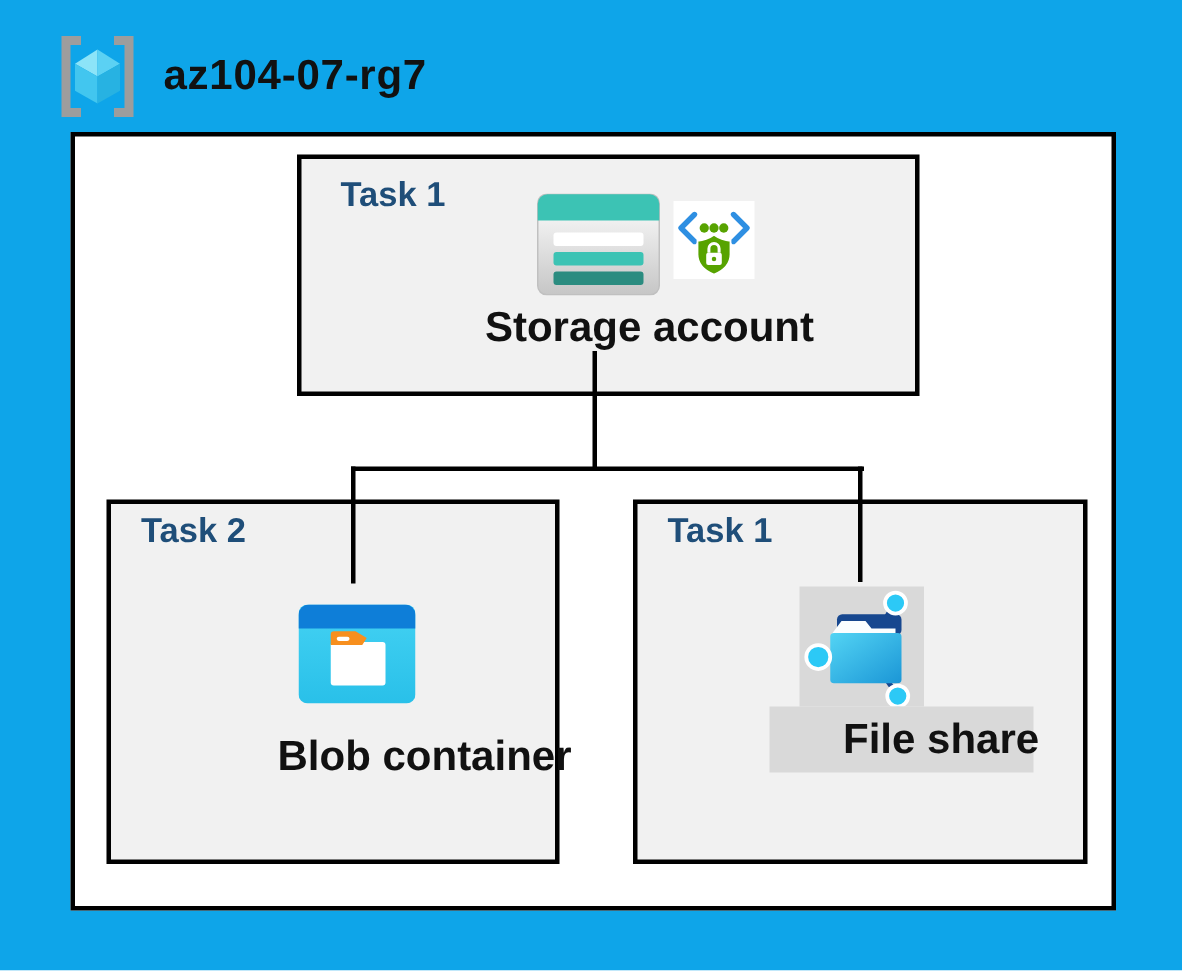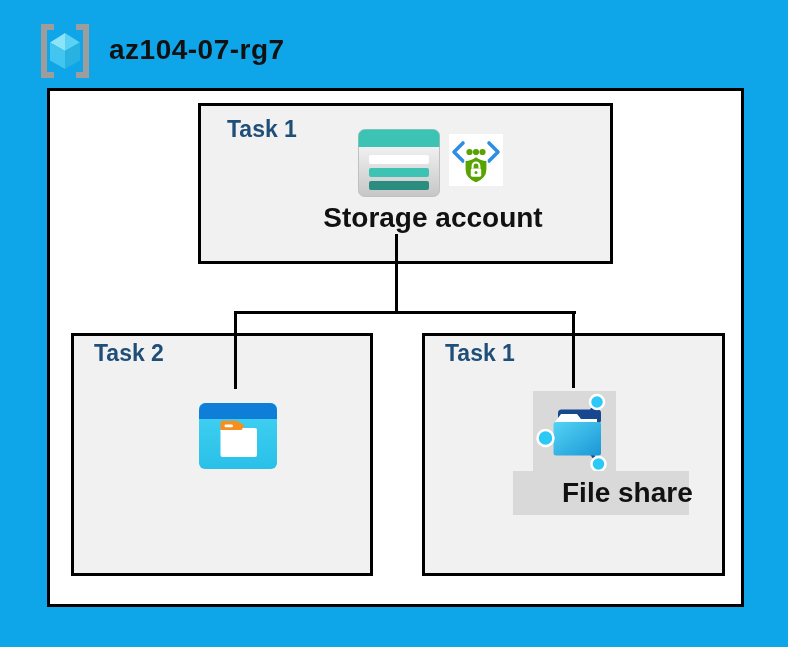--- a/index.html
+++ b/index.html
@@ -154,20 +154,21 @@
           </linearGradient>
         </defs>
         <rect x="0" y="0" width="78" height="66" rx="6" fill="url(#g-blob)"></rect>
         <path d="M0,16 V7 a7,7 0 0 1 7,-7 H71 a7,7 0 0 1 7,7 v9 z" fill="#0e7ed8"></path>
         <rect x="21.5" y="25" width="36.5" height="29" rx="2" fill="#ffffff"></rect>
         <path d="M21.5,27 v-7 a2.2,2.2 0 0 1 2.2,-2.2 H38 l7.5,4.6 -3,4.6 z" fill="#f78f1e"></path>
         <rect x="25.5" y="21.5" width="8.5" height="2.8" rx="1.4" fill="#ffffff"></rect>
       </svg>
     </div>
 
+    <div class="item-label" style="left:15px; top:152px; width:300px; text-align:center;">Blob container</div>
   </div>
 
   <div class="task-box t3">
     <div class="task-label" style="left:20px; top:4px;">Task 1</div>
 
     <div class="fs-icon-bg">
       <div class="abs" style="left:0; top:0; width:83px; height:80px;">
         <svg width="83" height="80" viewBox="0 0 83 80">
           <defs>
             <linearGradient id="g-fs" x1="0" y1="0" x2="1" y2="1">

